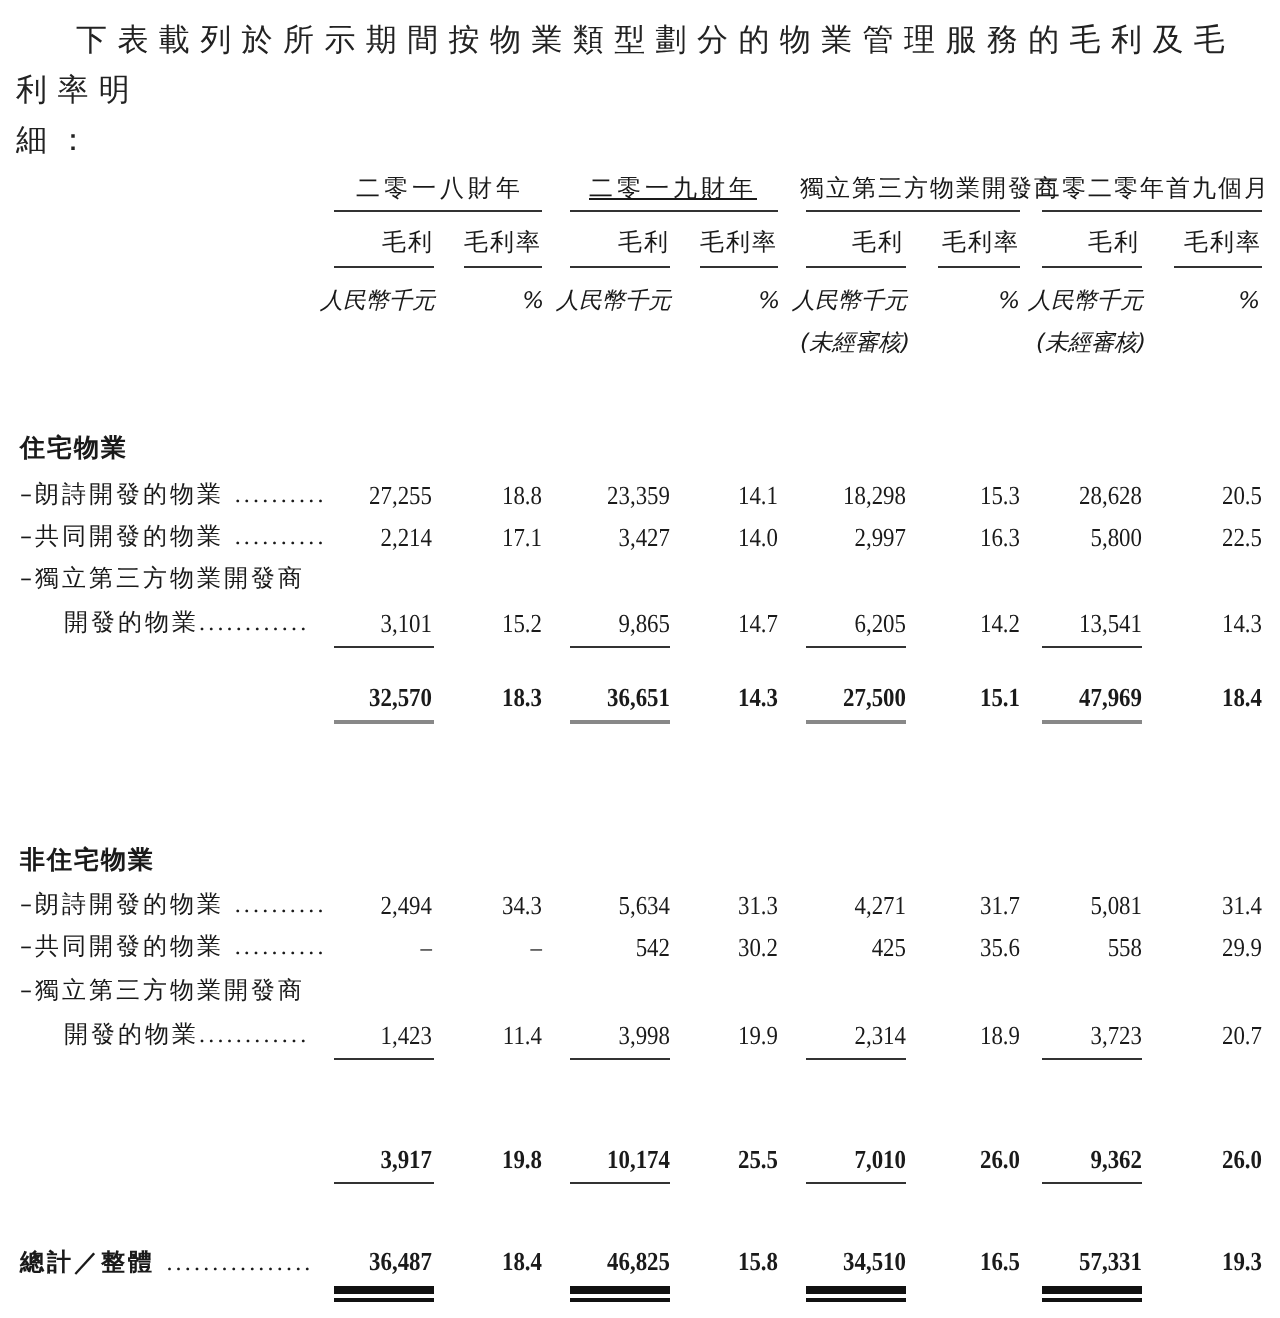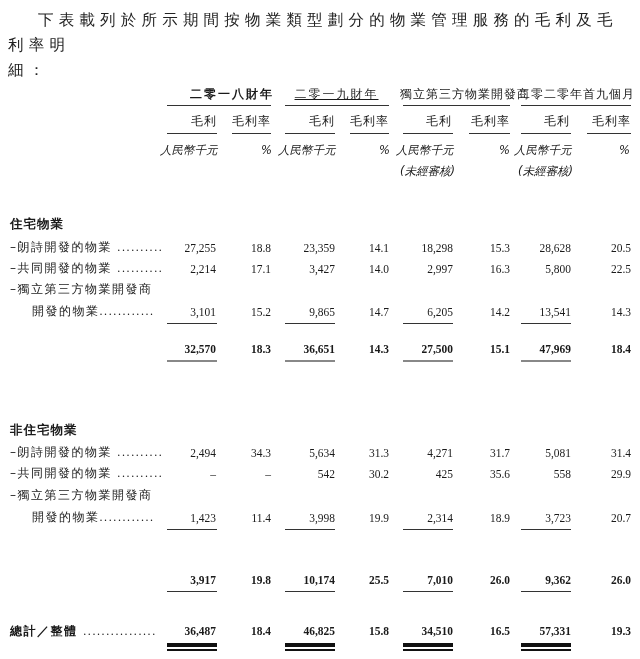--- a/index.html
+++ b/index.html
@@ -29,21 +29,21 @@
 </head>
 <body>
 
 <div class="intro">
   <span class="indent"></span><span>下表載列於所示期間按物業類型劃分的物業管理服務的毛利及毛利率明</span><br>
   <span>細：</span>
 </div>
 
 <div>
 
-  <div class="abs grp" style="left:179px;width:106px;font-weight:bold;">二零一八財年</div>
+  <div class="abs grp" style="left:167px;width:106px;">二零一八財年</div>
   <div class="abs grp" style="left:283px;width:107px;text-decoration:underline;">二零一九財年</div>
   <div class="abs grp" style="left:400px;width:112px;letter-spacing:1px;">獨立第三方物業開發商</div>
   <div class="abs grp" style="left:518px;width:116px;letter-spacing:1px;">二零二零年首九個月</div>
   <div class="grp-line" style="left:167px;width:104px;"></div>
   <div class="grp-line" style="left:285px;width:104px;"></div>
   <div class="grp-line" style="left:403px;width:107px;"></div>
   <div class="grp-line" style="left:521px;width:110px;"></div>
 
   <div class="abs sub" style="left:165px;width:52px;">毛利</div>
   <div class="abs sub" style="left:228px;width:43px;">毛利率</div>

